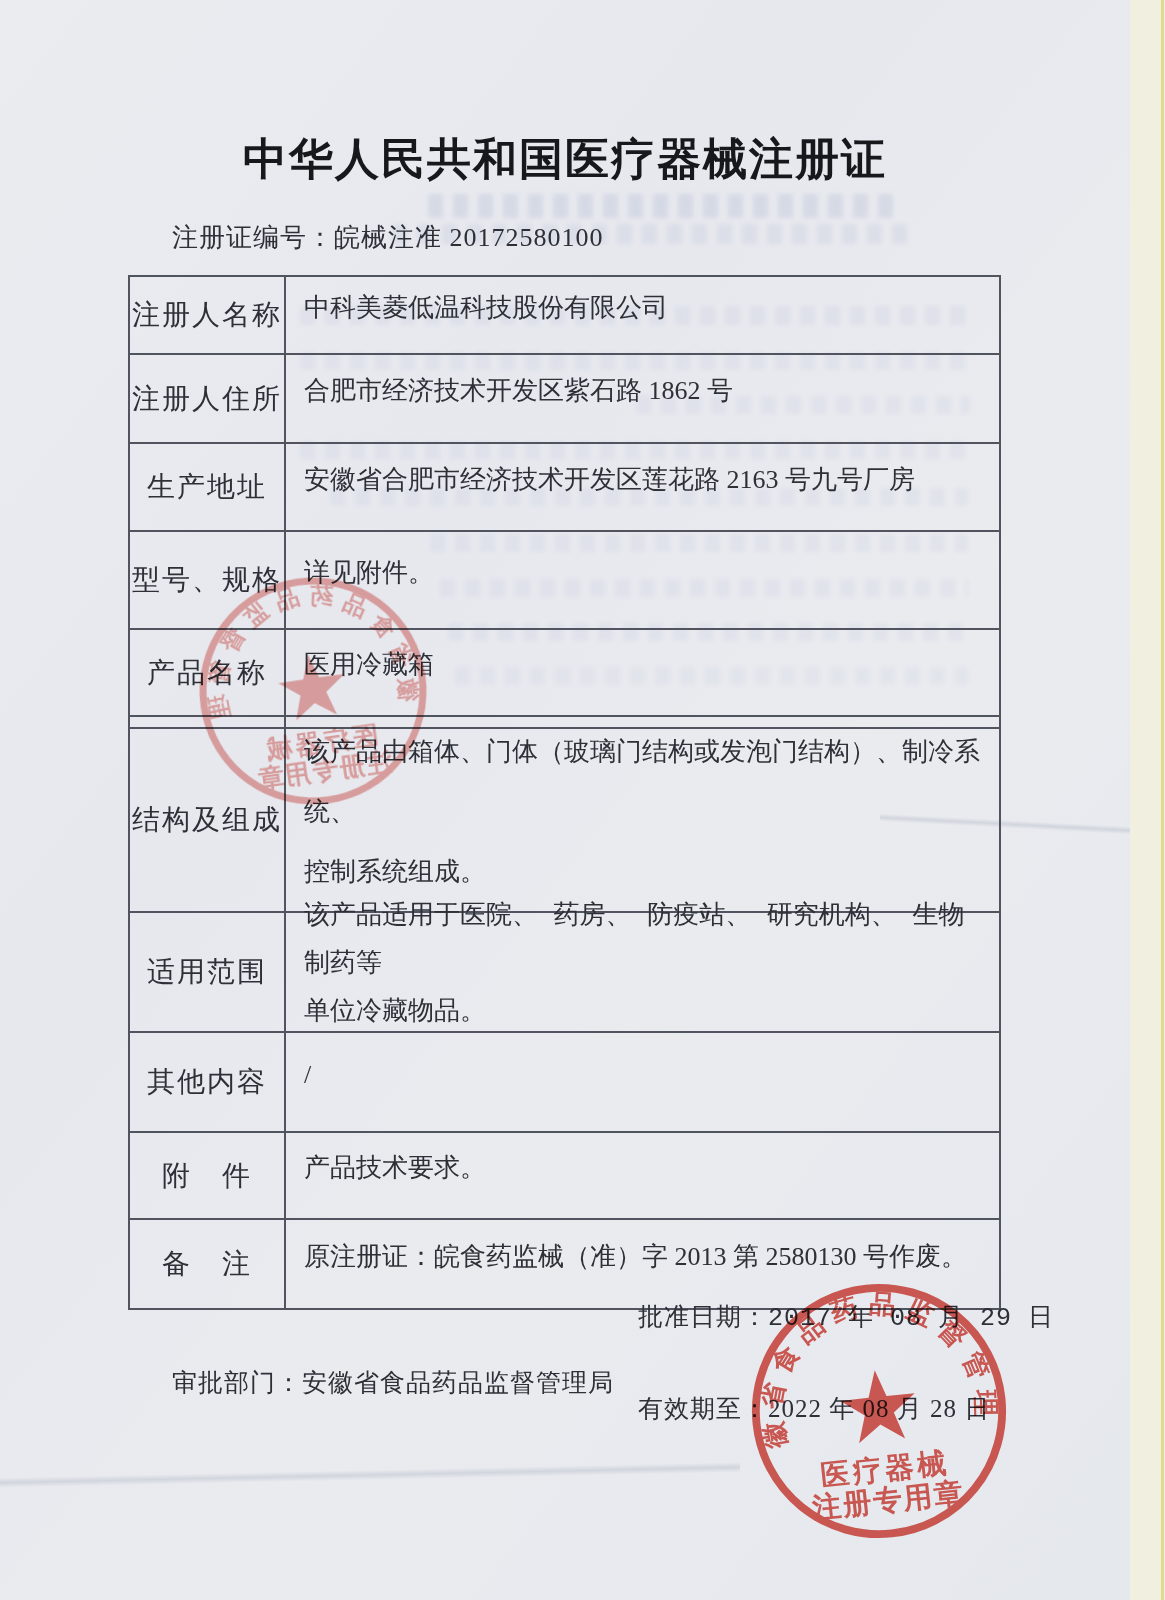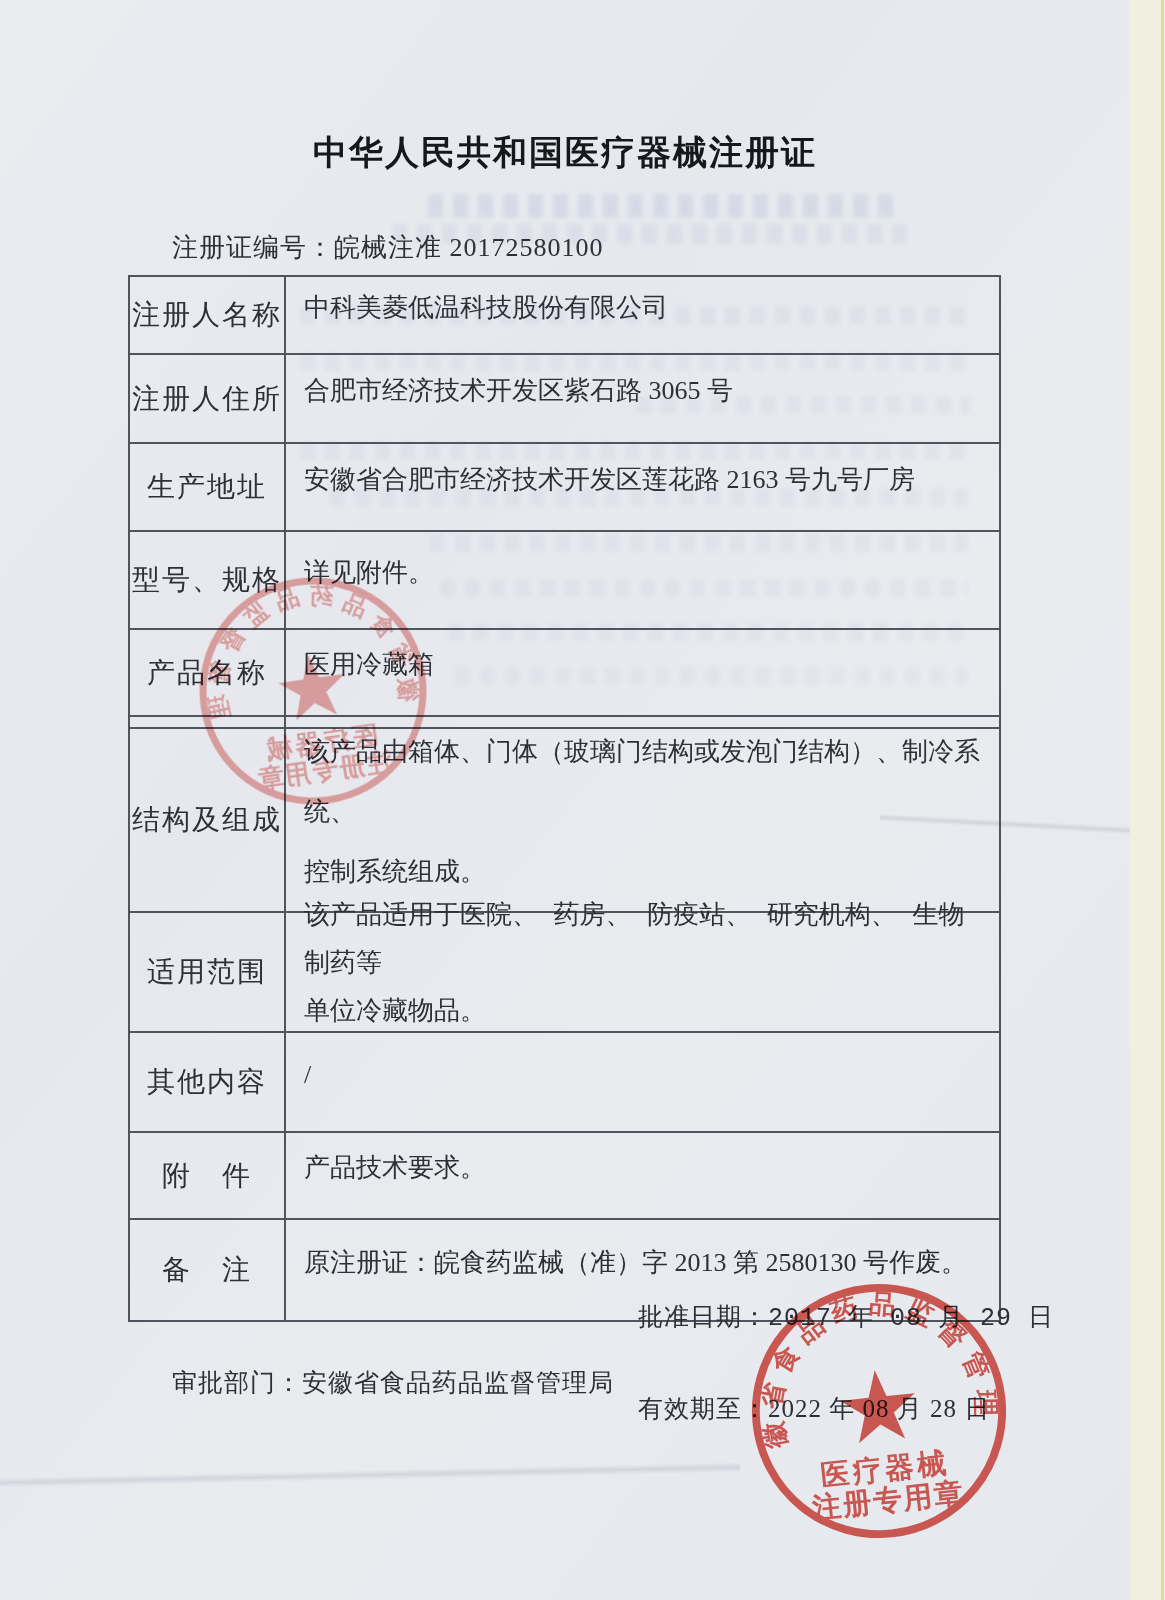--- a/index.html
+++ b/index.html
@@ -16,47 +16,47 @@
   .scan-edge {
     position:absolute; left:1130px; top:0; width:35px; height:1600px;
     background:#f0efe0;
   }
   .scan-edge-line {
     position:absolute; right:1px; top:0; width:3px; height:1600px;
     background:#dedc8e;
   }
   .doc-title {
     position:absolute; left:0; top:130px; width:1130px;
-    text-align:center; font-size:34px; font-weight:bold; letter-spacing:2px;
+    text-align:center; font-size:44px; font-weight:bold; letter-spacing:2px;
     color:#17181c;
     font-family:"Liberation Sans","DejaVu Sans",sans-serif;
   }
   .cert-line {
-    position:absolute; left:172px; top:230px;
+    position:absolute; left:172px; top:220px;
     font-size:26px; color:#2d3037; letter-spacing:1px;
   }
   
   .cert-table {
     position:absolute; left:128px; top:275px; width:869px;
     border:2px solid #4f545e; background:transparent;
   }
   .row { display:flex; border-bottom:2px solid #4f545e; }
   .row:last-child { border-bottom:none; }
   .cell-l {
     width:154px; flex:0 0 154px; border-right:2px solid #4f545e;
     display:flex; align-items:center; justify-content:center;
     font-size:28px; color:#2d3037; letter-spacing:2px; text-align:center;
   }
   .cell-v {
     flex:1; display:flex; align-items:center;
     padding:0 12px 16px 18px; font-size:26px; color:#2d3037;
     white-space:pre-line; line-height:1.5;
   }
   .h0{height:76px} .h1{height:87px} .h2{height:86px} .h3{height:85px} .h4{height:96px}
-  .gaprow{height:10px} .h5{height:182px} .h6{height:118px} .h7{height:85px} .h8{height:98px} .h9{height:100px}
+  .gaprow{height:10px} .h5{height:182px} .h6{height:118px} .h7{height:85px} .h8{height:98px} .h9{height:88px}
   .lh-loose .cell-v { line-height:2.3; }
   .lh-med .cell-v { line-height:1.85;font-family:Liberation Mono, monospace; }
   
   .footer-line { position:absolute; font-size:25px; color:#2d3037; letter-spacing:1px; }
   .f-dept { left:172px; top:1350px;margin-top:16px; }
   .f-date1 { left:638px; top:1300px;font-family:Liberation Mono, monospace; }
   .f-date2 { left:638px; top:1392px; }
   
   .stamp { position:absolute; mix-blend-mode:multiply; }
   .stamp svg { width:100%; height:100%; }
@@ -102,21 +102,21 @@
 
   <div class="cert-line"><span>注册证编号：</span><span>皖械注准 20172580100</span></div>
 
   <div class="cert-table">
     <div class="row h0">
       <div class="cell-l">注册人名称</div>
       <div class="cell-v">中科美菱低温科技股份有限公司</div>
     </div>
     <div class="row h1">
       <div class="cell-l">注册人住所</div>
-      <div class="cell-v">合肥市经济技术开发区紫石路 3065 号</div>
+      <div class="cell-v">合肥市经济技术开发区紫石路 1862 号</div>
     </div>
     <div class="row h2">
       <div class="cell-l">生产地址</div>
       <div class="cell-v">安徽省合肥市经济技术开发区莲花路 2163 号九号厂房</div>
     </div>
     <div class="row h4">
       <div class="cell-l">型号、规格</div>
       <div class="cell-v">详见附件。</div>
     </div>
     <div class="row h3">

